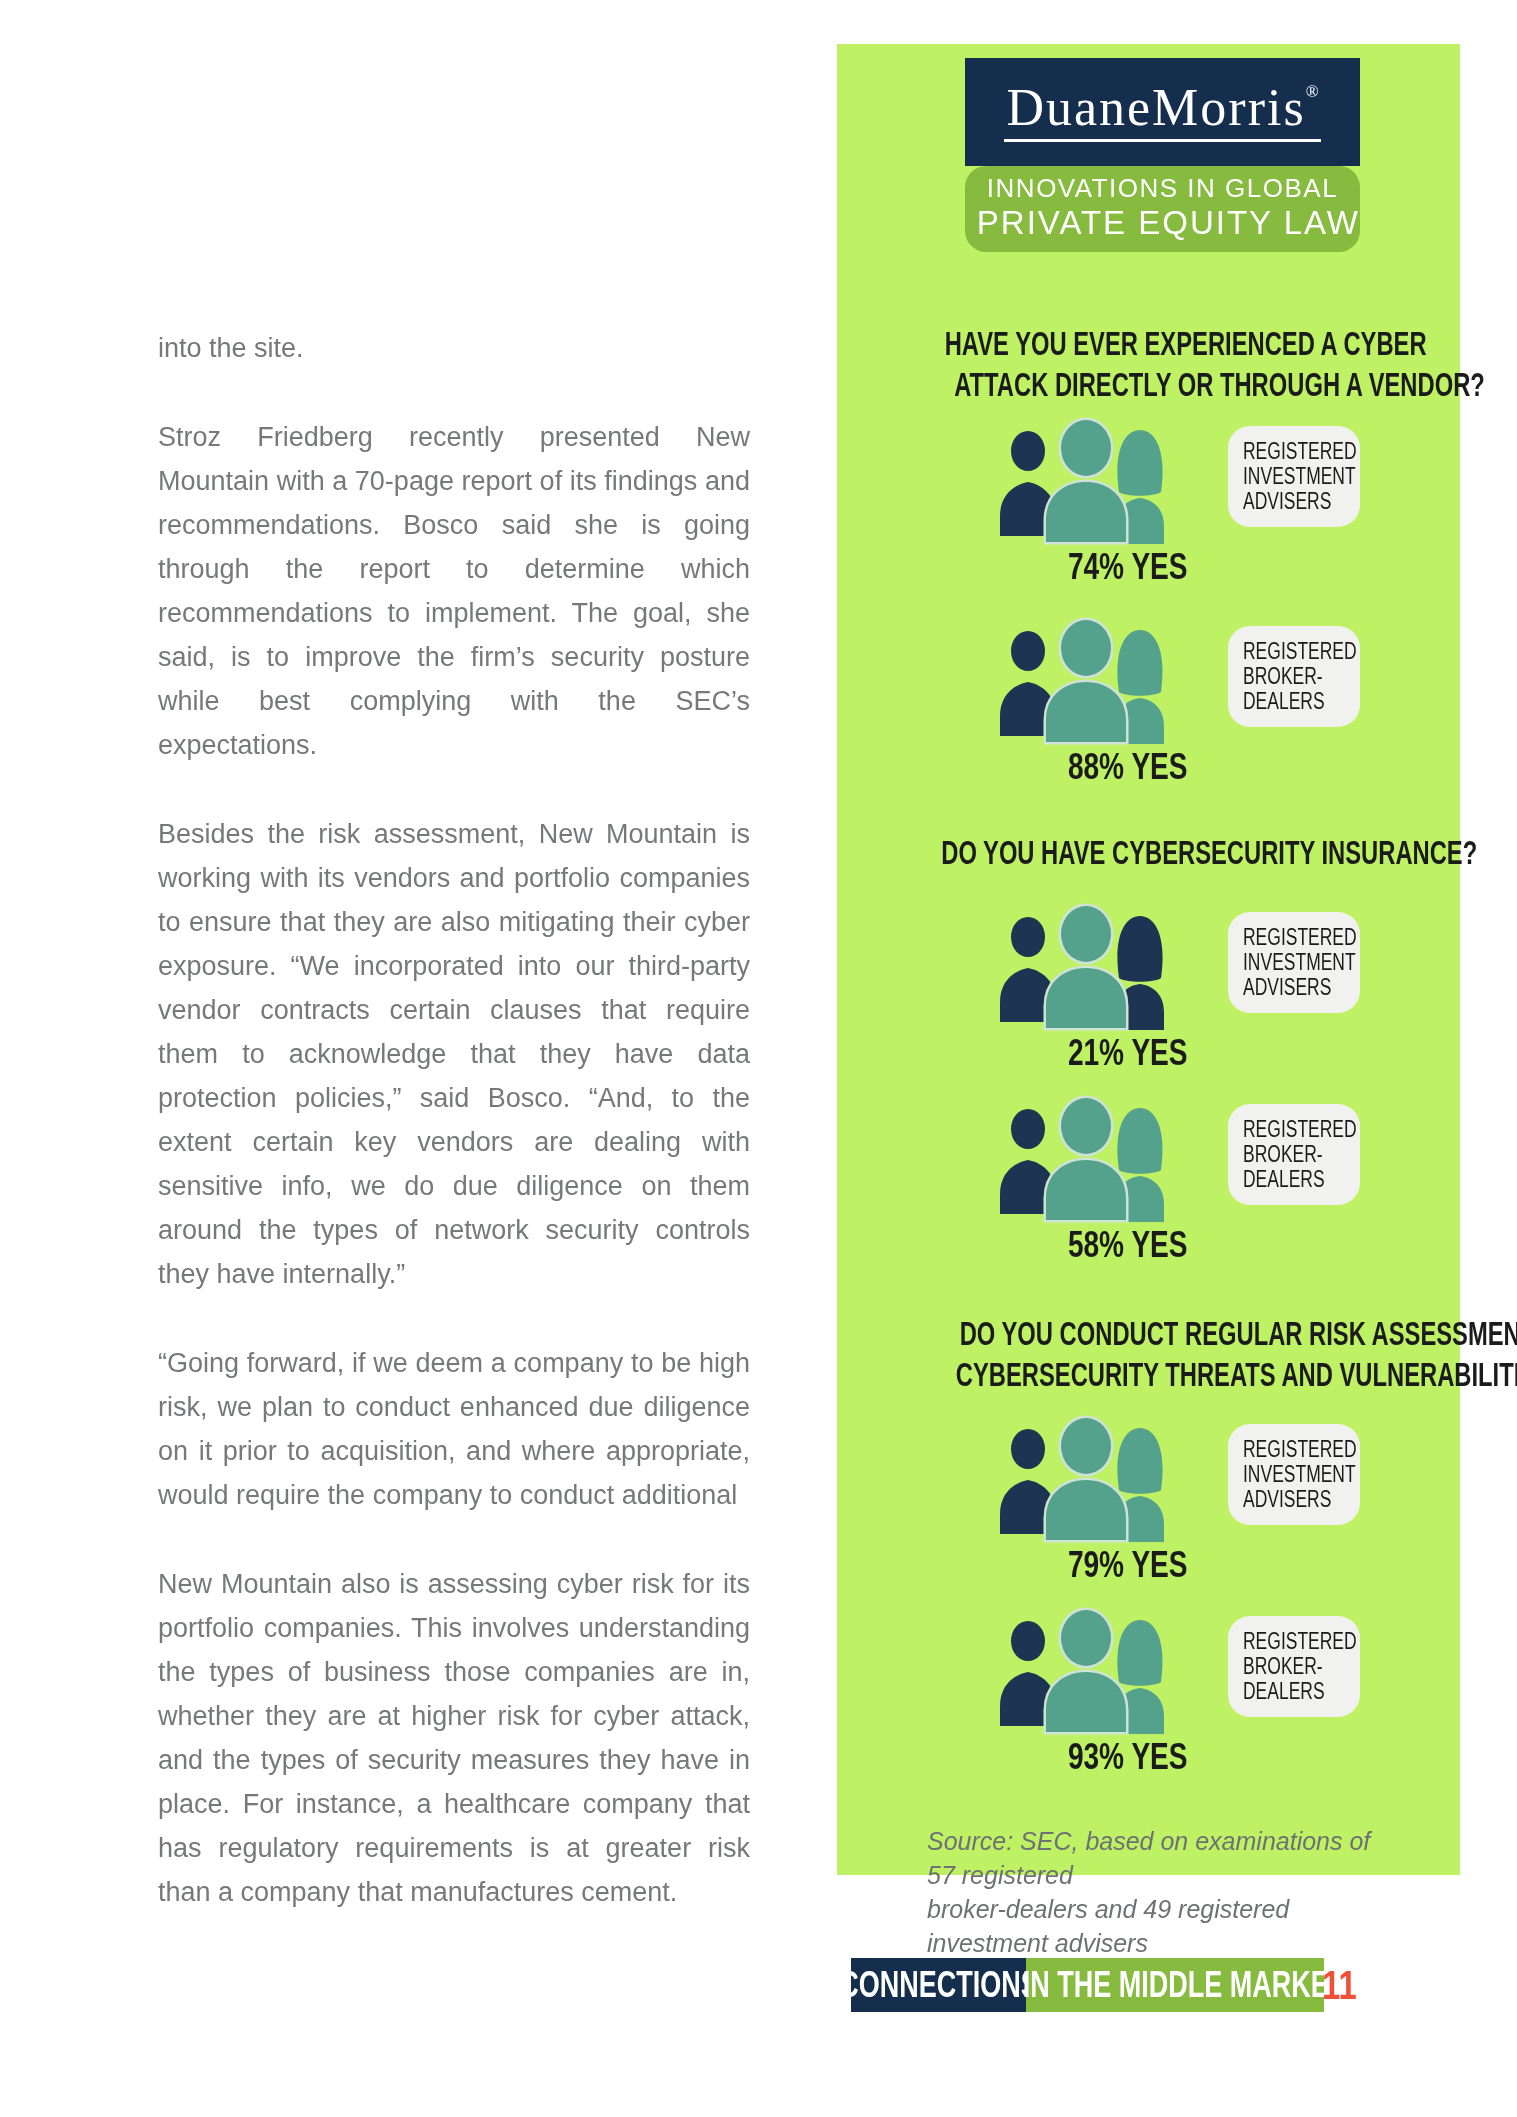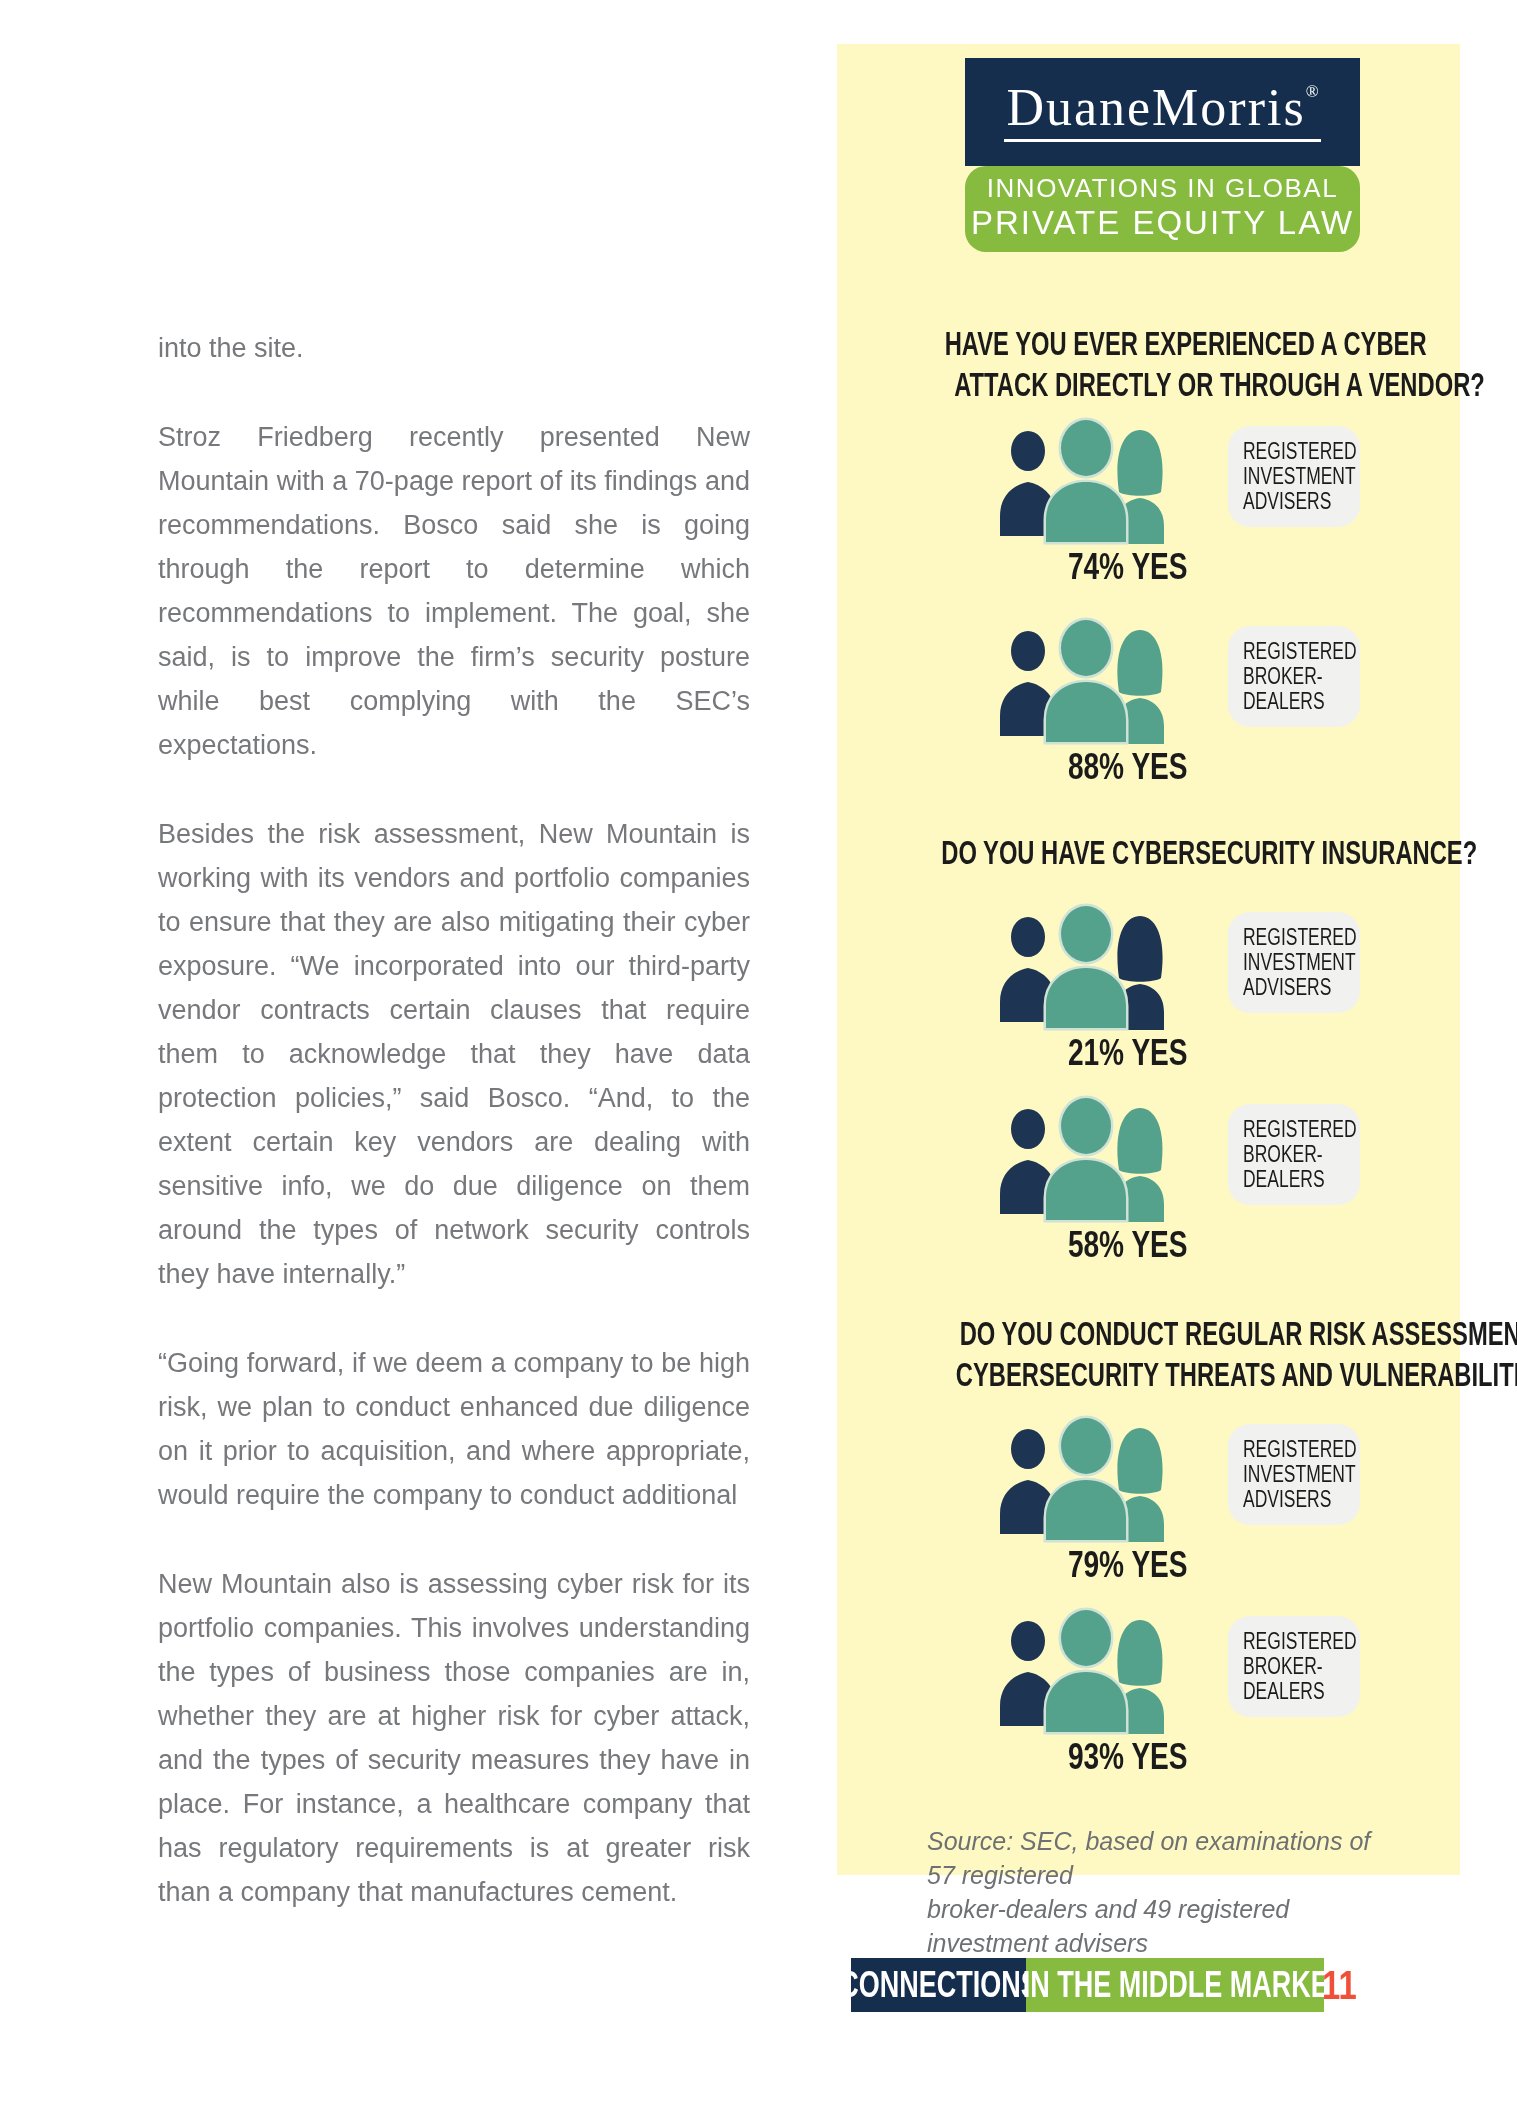--- a/index.html
+++ b/index.html
@@ -5,31 +5,31 @@
   html,body{margin:0;padding:0;background:#ffffff;}
   #page{position:relative;width:1517px;height:2117px;background:#ffffff;overflow:hidden;
         font-family:"Liberation Sans", sans-serif;}
 
   
   #article{position:absolute;left:158px;top:326px;width:592px;
            font-size:27px;line-height:44px;color:#77787b;text-align:justify;text-align-last:left;}
   #article p{margin:0 0 45px 0;}
 
   
-  #panel{position:absolute;left:837px;top:44px;width:623px;height:1831px;background:#fef9c3;}
+  #panel{position:absolute;left:837px;top:44px;width:623px;height:1831px;background:#bef264;}
 
   
   .logo-block{position:absolute;left:128px;top:14px;width:395px;}
   .logo-navy{height:108px;background:#152e4d;display:flex;align-items:center;justify-content:center;}
   .wordmark{font-family:"Liberation Serif", serif;color:#ffffff;font-size:52px;letter-spacing:2px;
             border-bottom:3px solid #ffffff;padding:0 2px 5px 2px;line-height:1;}
   .wordmark sup{font-size:17px;letter-spacing:0;vertical-align:28px;}
   .logo-green{height:86px;background:#87bb40;color:#ffffff;text-align:center;padding-top:6px;box-sizing:border-box;border-radius:21px;}
   .tag1{font-size:26px;letter-spacing:1.5px;line-height:32px;}
-  .tag2{font-size:33px;letter-spacing:2px;line-height:38px;}
+  .tag2{font-size:33px;letter-spacing:2px;line-height:38px;text-align:right;}
 
   
   .cond{display:inline-block;transform:scaleX(0.74);transform-origin:center center;white-space:nowrap;
         font-weight:bold;font-family:"Liberation Sans", sans-serif;}
 
   
   .q-head{position:absolute;left:0;width:100%;text-align:center;color:#1b1b1b;
           font-size:33px;line-height:41px;font-weight:bold;}
   .q-head .cond{transform:scaleX(0.72);}
   #q1{top:279px;margin-left:14px;} #q2{top:788px;} #q3{top:1269px;}

